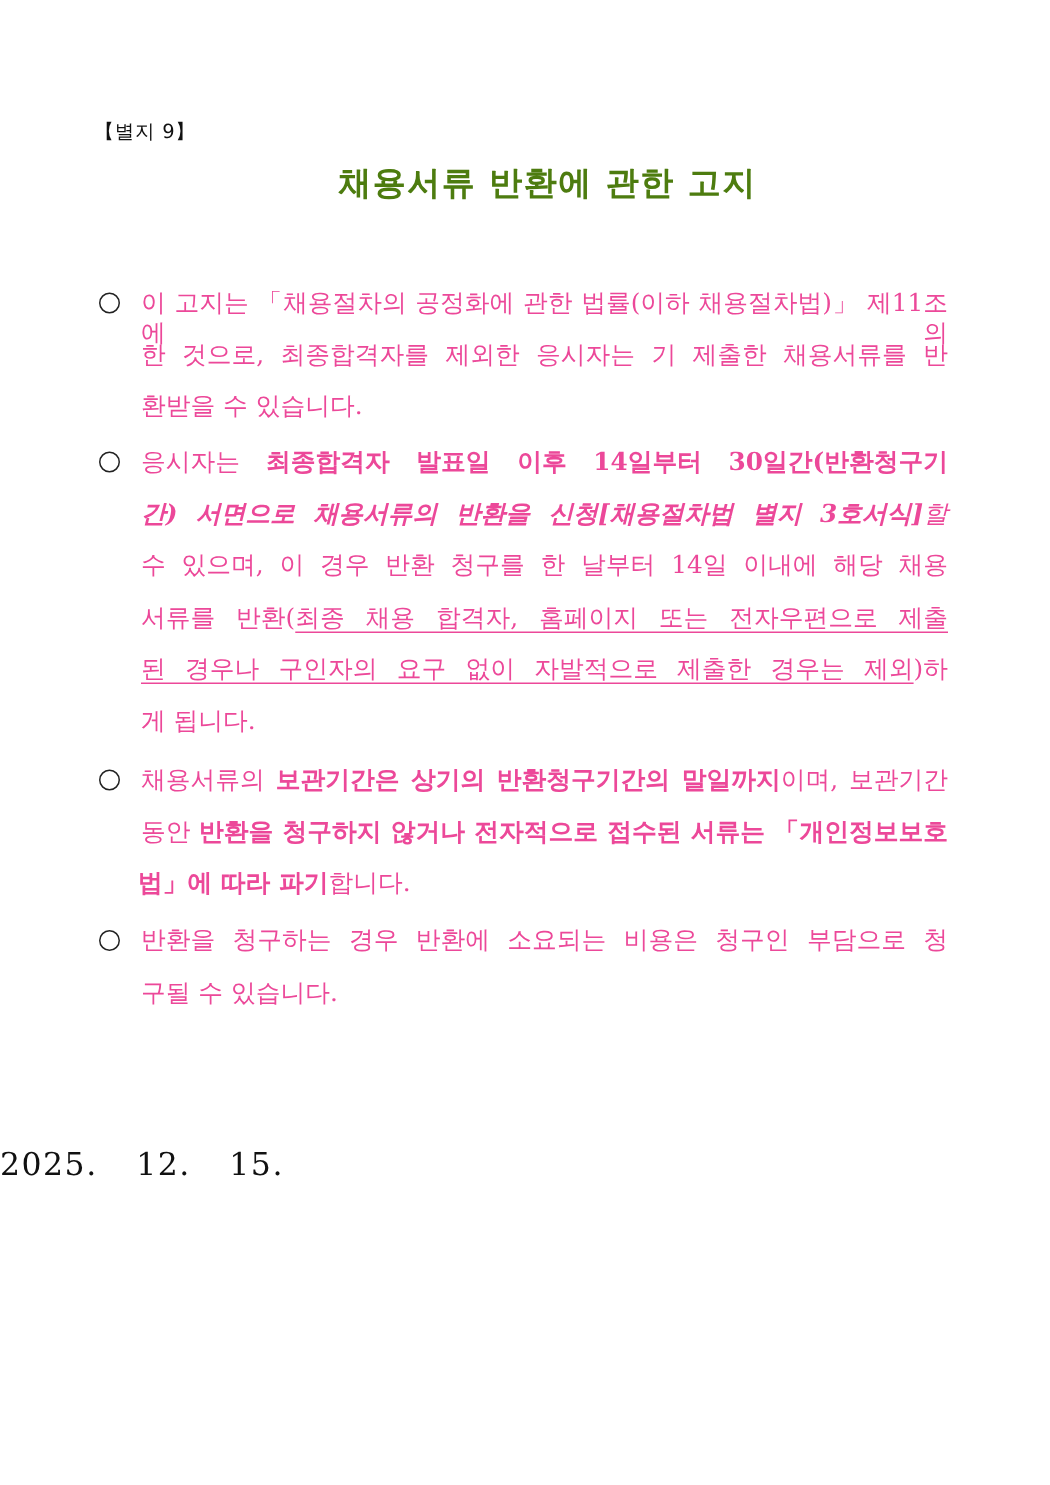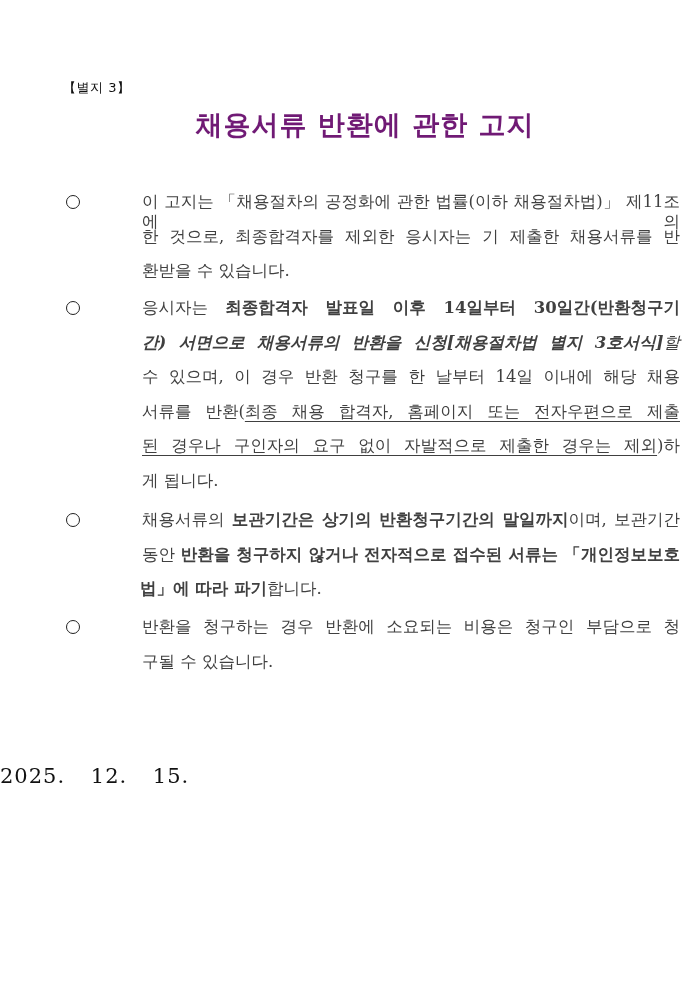--- a/index.html
+++ b/index.html
@@ -31,33 +31,32 @@
       color: #111;
     }
     .doc-title {
       position: absolute;
       left: 0;
       width: 700px;
       top: 107px;
       text-align: center;
       font-family: "DejaVu Sans", "Liberation Sans", sans-serif;
       font-weight: bold;
-      font-size: 27px;
+      font-size: 22px;
       letter-spacing: 1px;
-      color: #701a75;
+      color: #4d7c0f;
       padding-left: 30px;
       box-sizing: border-box;
     }
     .line {
       position: absolute;
       white-space: nowrap;
       font-size: 16.5px;
       line-height: 20px;
-      color: #404040;
-      margin-left: 48px;
+      color: #ec4899;
     }
     .bullet {
       position: absolute;
       left: 66px;
       width: 14px;
       height: 14px;
       border: 1.5px solid #222;
       border-radius: 50%;
       box-sizing: border-box;
     }
@@ -86,21 +85,21 @@
       letter-spacing: 22px;
       color: #111;
       padding-left: 22px;
       box-sizing: border-box;
     }
   </style>
 </head>
 <body>
 
 <div class="page">
-  <div class="annex-label">【별지 3】</div>
+  <div class="annex-label">【별지 9】</div>
   <div class="doc-title">채용서류 반환에 관한 고지</div>
 
   <div id="body-items">
       <div>
         <span class="bullet" style="top: 195px;"></span>
         <div class="line" style="left: 94px; top: 192px; width: 538px; text-align: justify; text-align-last: justify; white-space: normal; height: 22px; overflow: visible;"><span>이 고지는 「채용절차의 공정화에 관한 법률(이하 채용절차법)」 제11조에 의</span></div>
         <div class="line" style="left: 94px; top: 226.6px; width: 538px; text-align: justify; text-align-last: justify; white-space: normal; height: 22px; overflow: visible;"><span>한 것으로, 최종합격자를 제외한 응시자는 기 제출한 채용서류를 반</span></div>
         <div class="line" style="left: 94px; top: 261.2px;"><span>환받을 수 있습니다.</span></div>
       </div>
       <div>

